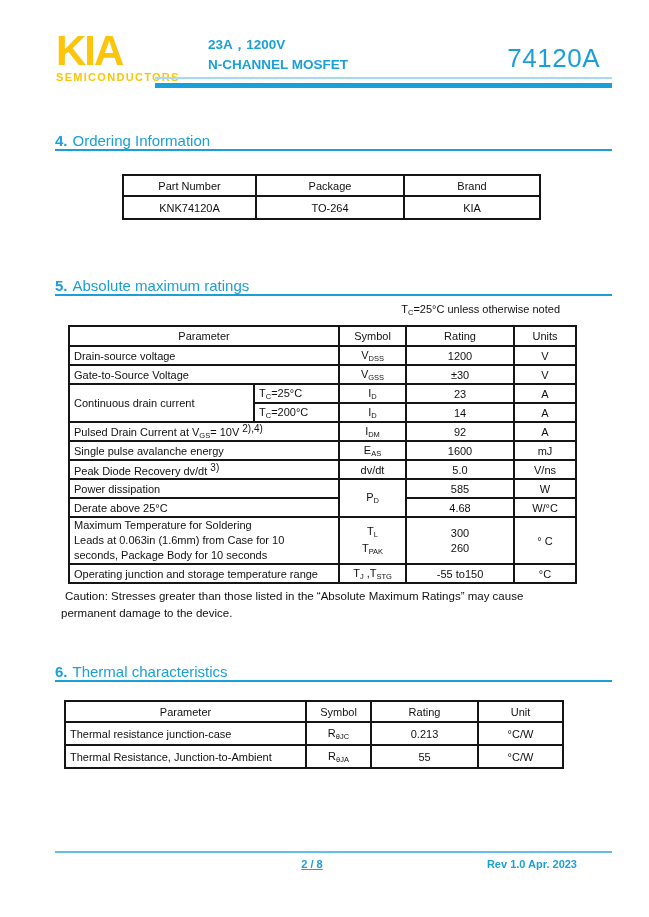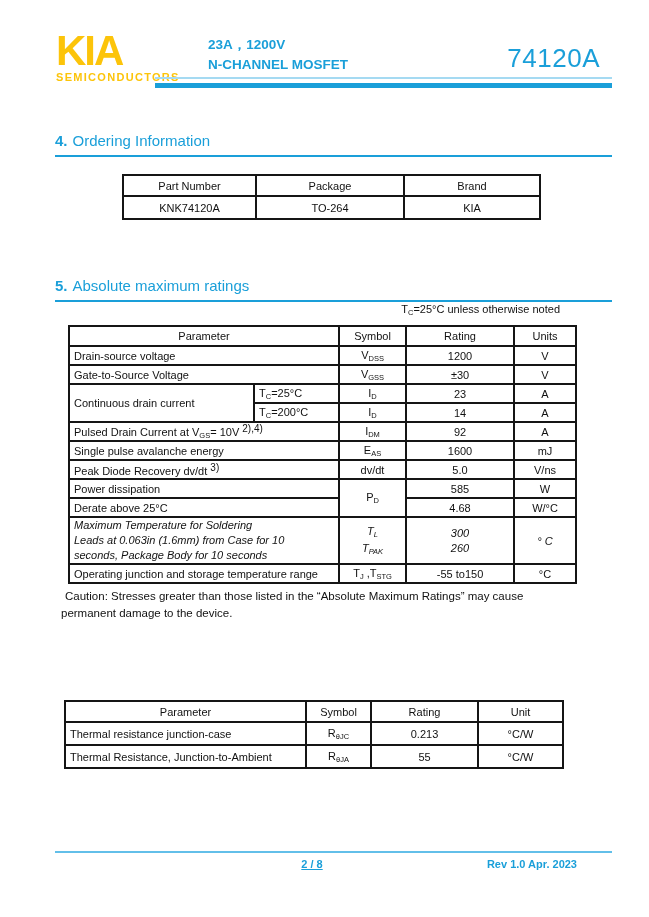--- a/index.html
+++ b/index.html
@@ -11,21 +11,21 @@
   .logo-kia{font-size:42px;font-weight:700;color:var(--logo,#fcc40a);letter-spacing:-2px;line-height:.92;}
   .logo-sub{font-size:11px;font-weight:700;color:var(--logo,#fcc40a);letter-spacing:1.3px;}
   .hdr-sub{position:absolute;left:160px;top:35px;font-size:13.5px;font-weight:700;
            color:var(--accent,#1a9fd9);line-height:1.5;margin-left:48px;}
   .hdr-part{position:absolute;right:49px;top:43px;font-size:26px;color:var(--accent,#1a9fd9);letter-spacing:.5px;}
   .rule-thin{position:absolute;left:155px;top:77px;width:457px;height:2px;background:#a5daf2;}
   .rule-thick{position:absolute;left:155px;top:83px;width:457px;height:5px;background:var(--accent,#1a9fd9);}
 
   
   .sec{position:absolute;left:55px;width:557px;color:var(--accent,#1a9fd9);
-       font-size:15px;padding-bottom:6px;border-bottom:2px solid var(--accent,#1a9fd9);}
+       font-size:15px;border-bottom:2px solid var(--accent,#1a9fd9);}
   .sec .num{font-weight:700;}
   .sec .ttl{margin-left:5px;}
   .sec4{top:132px;} .sec5{top:267px;margin-top:10px;} .sec6{top:663px;}
 
   .note{position:absolute;right:89px;top:303px;font-size:11px;color:#111;}
 
   
   table.dt{border-collapse:collapse;table-layout:fixed;position:absolute;}
   table.dt td{border:2px solid #151515;font-size:11px;color:#111;padding:0 4px;
               overflow:hidden;white-space:nowrap;}
@@ -35,21 +35,21 @@
   sub{font-size:7.5px;vertical-align:-2px;}
   sup{font-size:10px;vertical-align:4px;}
 
   .t-order{left:122px;top:174px;width:417px;padding-left:24px;}
   .t-order tr{height:21px;}
   .t-order tr.r2{height:23px;}
 
   .t-abs{left:68px;top:325px;width:507px;}
   .t-abs tr{height:19px;}
   .t-abs tr.hd{height:20px;}
-  .t-abs tr.tall{height:47px;font-style:italic;}
+  .t-abs tr.tall{height:47px;}
 
   .t-th{left:64px;top:700px;width:498px;}
   .t-th tr{height:23px;}
   .t-th tr.hd{height:21px;}
 
   .caution{position:absolute;left:61px;top:588px;width:512px;font-size:11.5px;
            line-height:1.5;color:#111;text-indent:4px;}
 
   
   .foot-rule{position:absolute;left:55px;top:851px;width:557px;height:2px;background:#62bfe9;}
@@ -196,20 +196,23 @@
       <td class="l" colspan="2">Operating junction and storage temperature range</td>
       <td class="c"><span>T</span><sub>J</sub><span> ,T</span><sub>STG</sub></td>
       <td class="c">-55 to150</td>
       <td class="c">°C</td>
     </tr>
   </tbody>
     </table>
 
   <div class="caution">Caution: Stresses greater than those listed in the “Absolute Maximum Ratings” may cause permanent damage to the device.</div>
 
+  <div class="sec sec6">
+    <span class="num">6.</span><span class="ttl">Thermal characteristics</span>
+  </div>
 
   <table class="dt t-th">
     <colgroup>
         <col style="width:241px">
         <col style="width:65px">
         <col style="width:107px">
         <col style="width:85px">
       </colgroup>
     <tbody>
         <tr class="hd">

